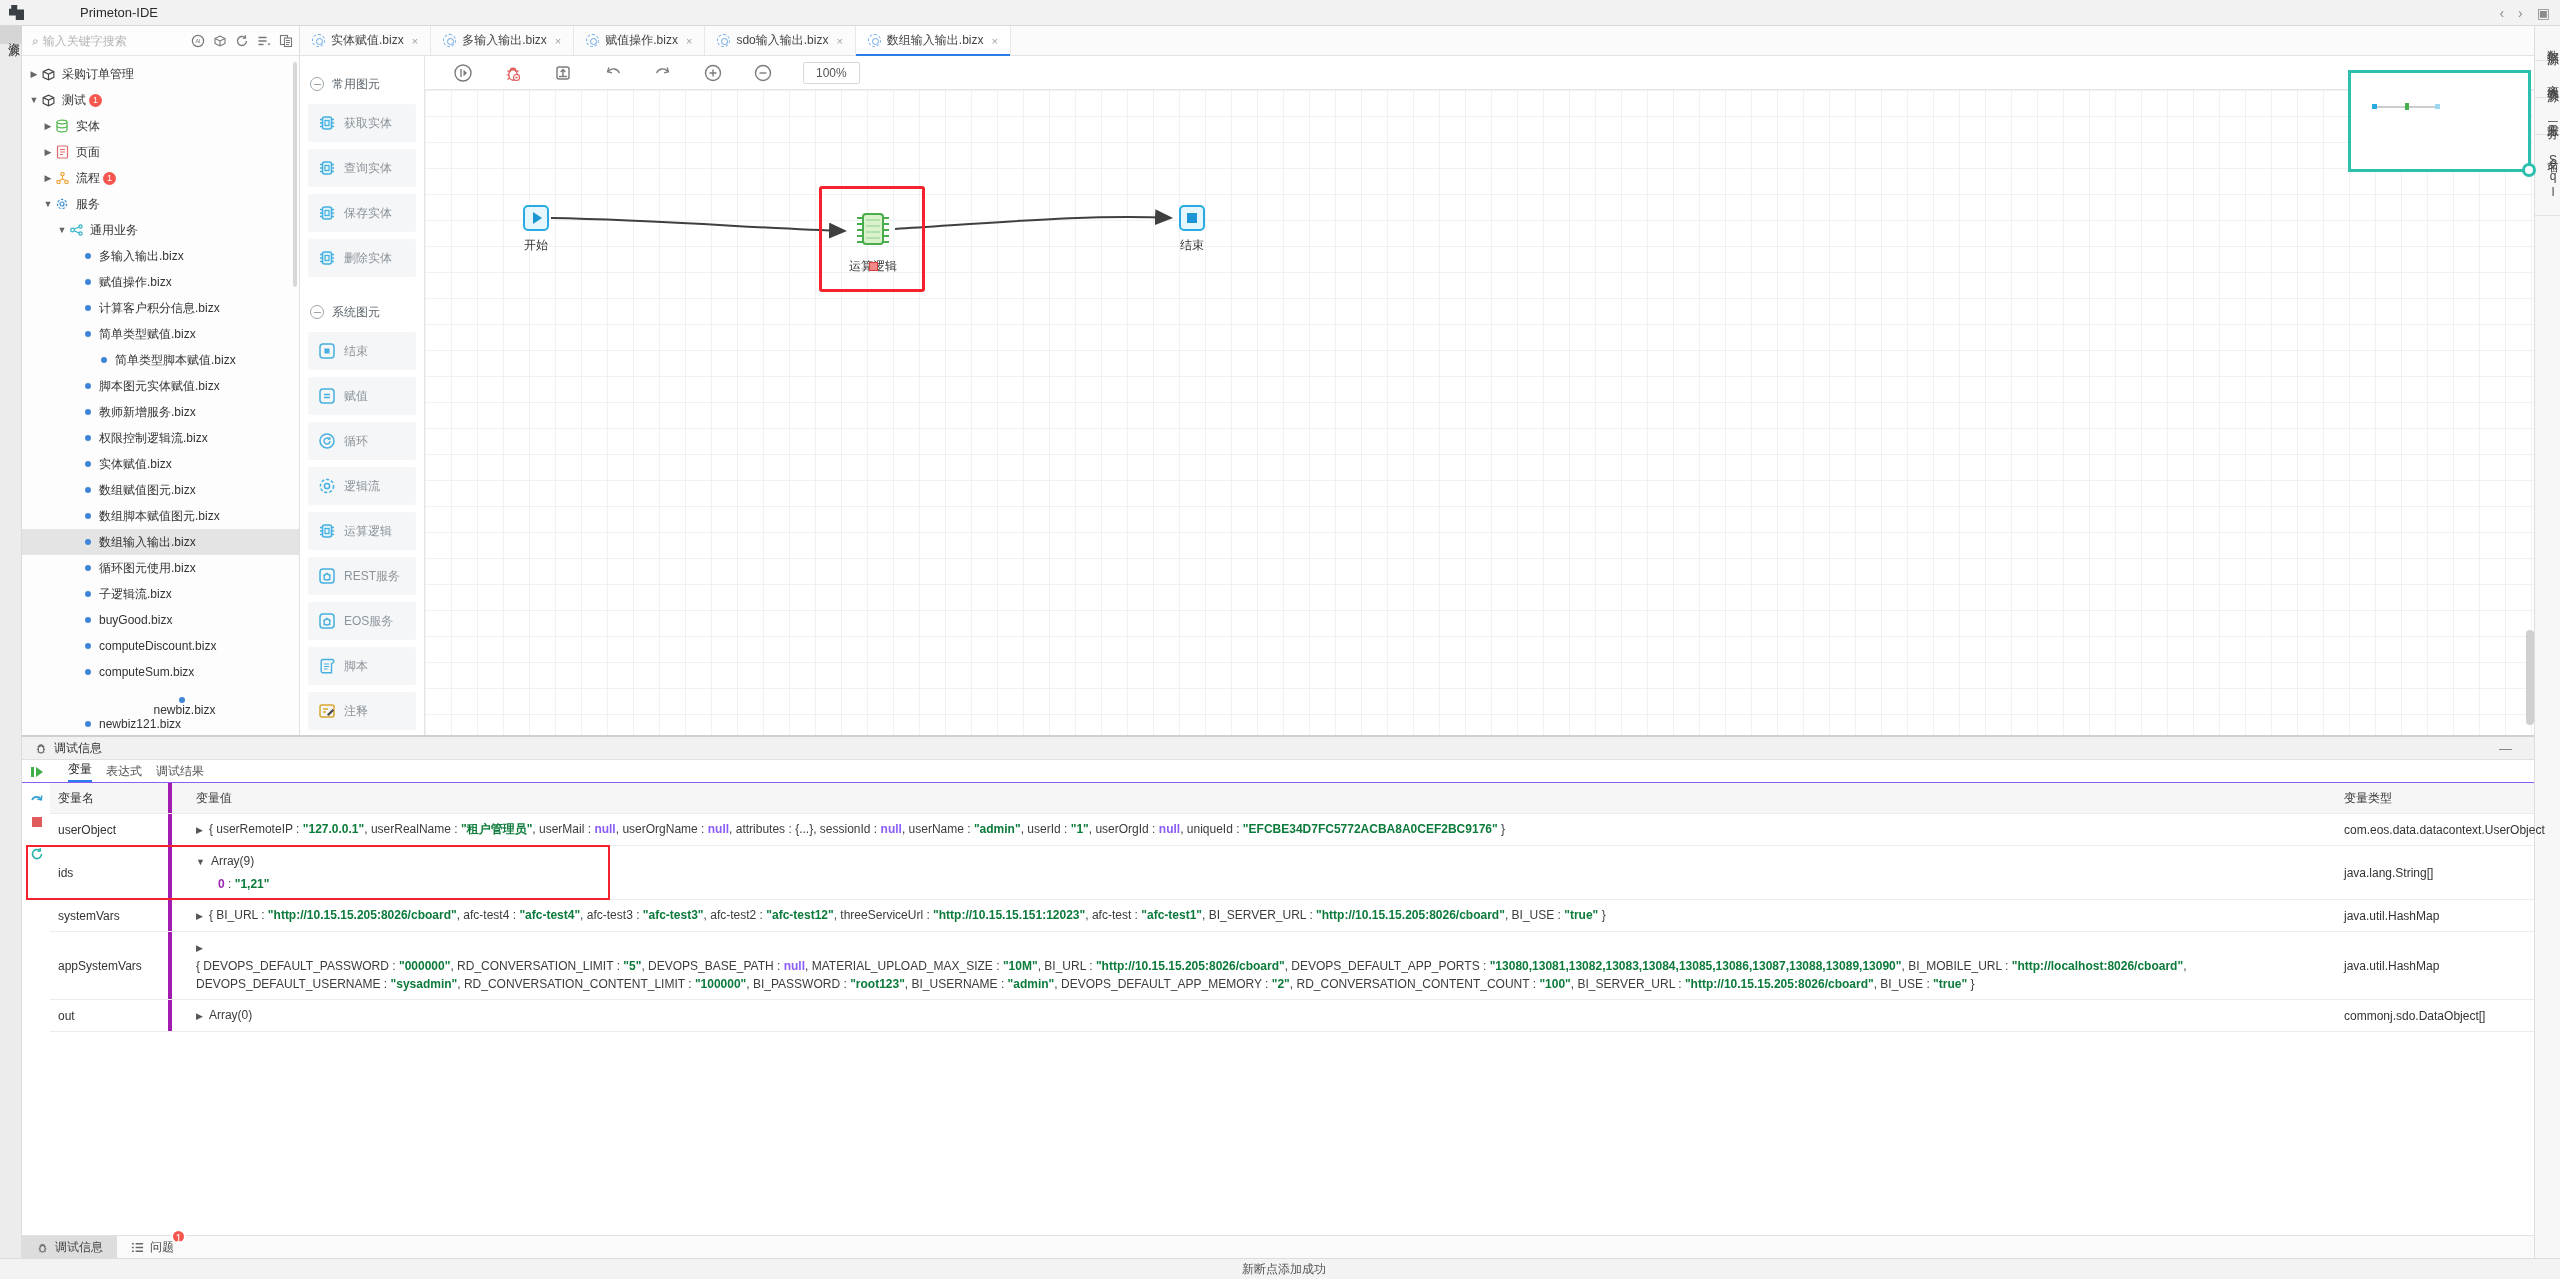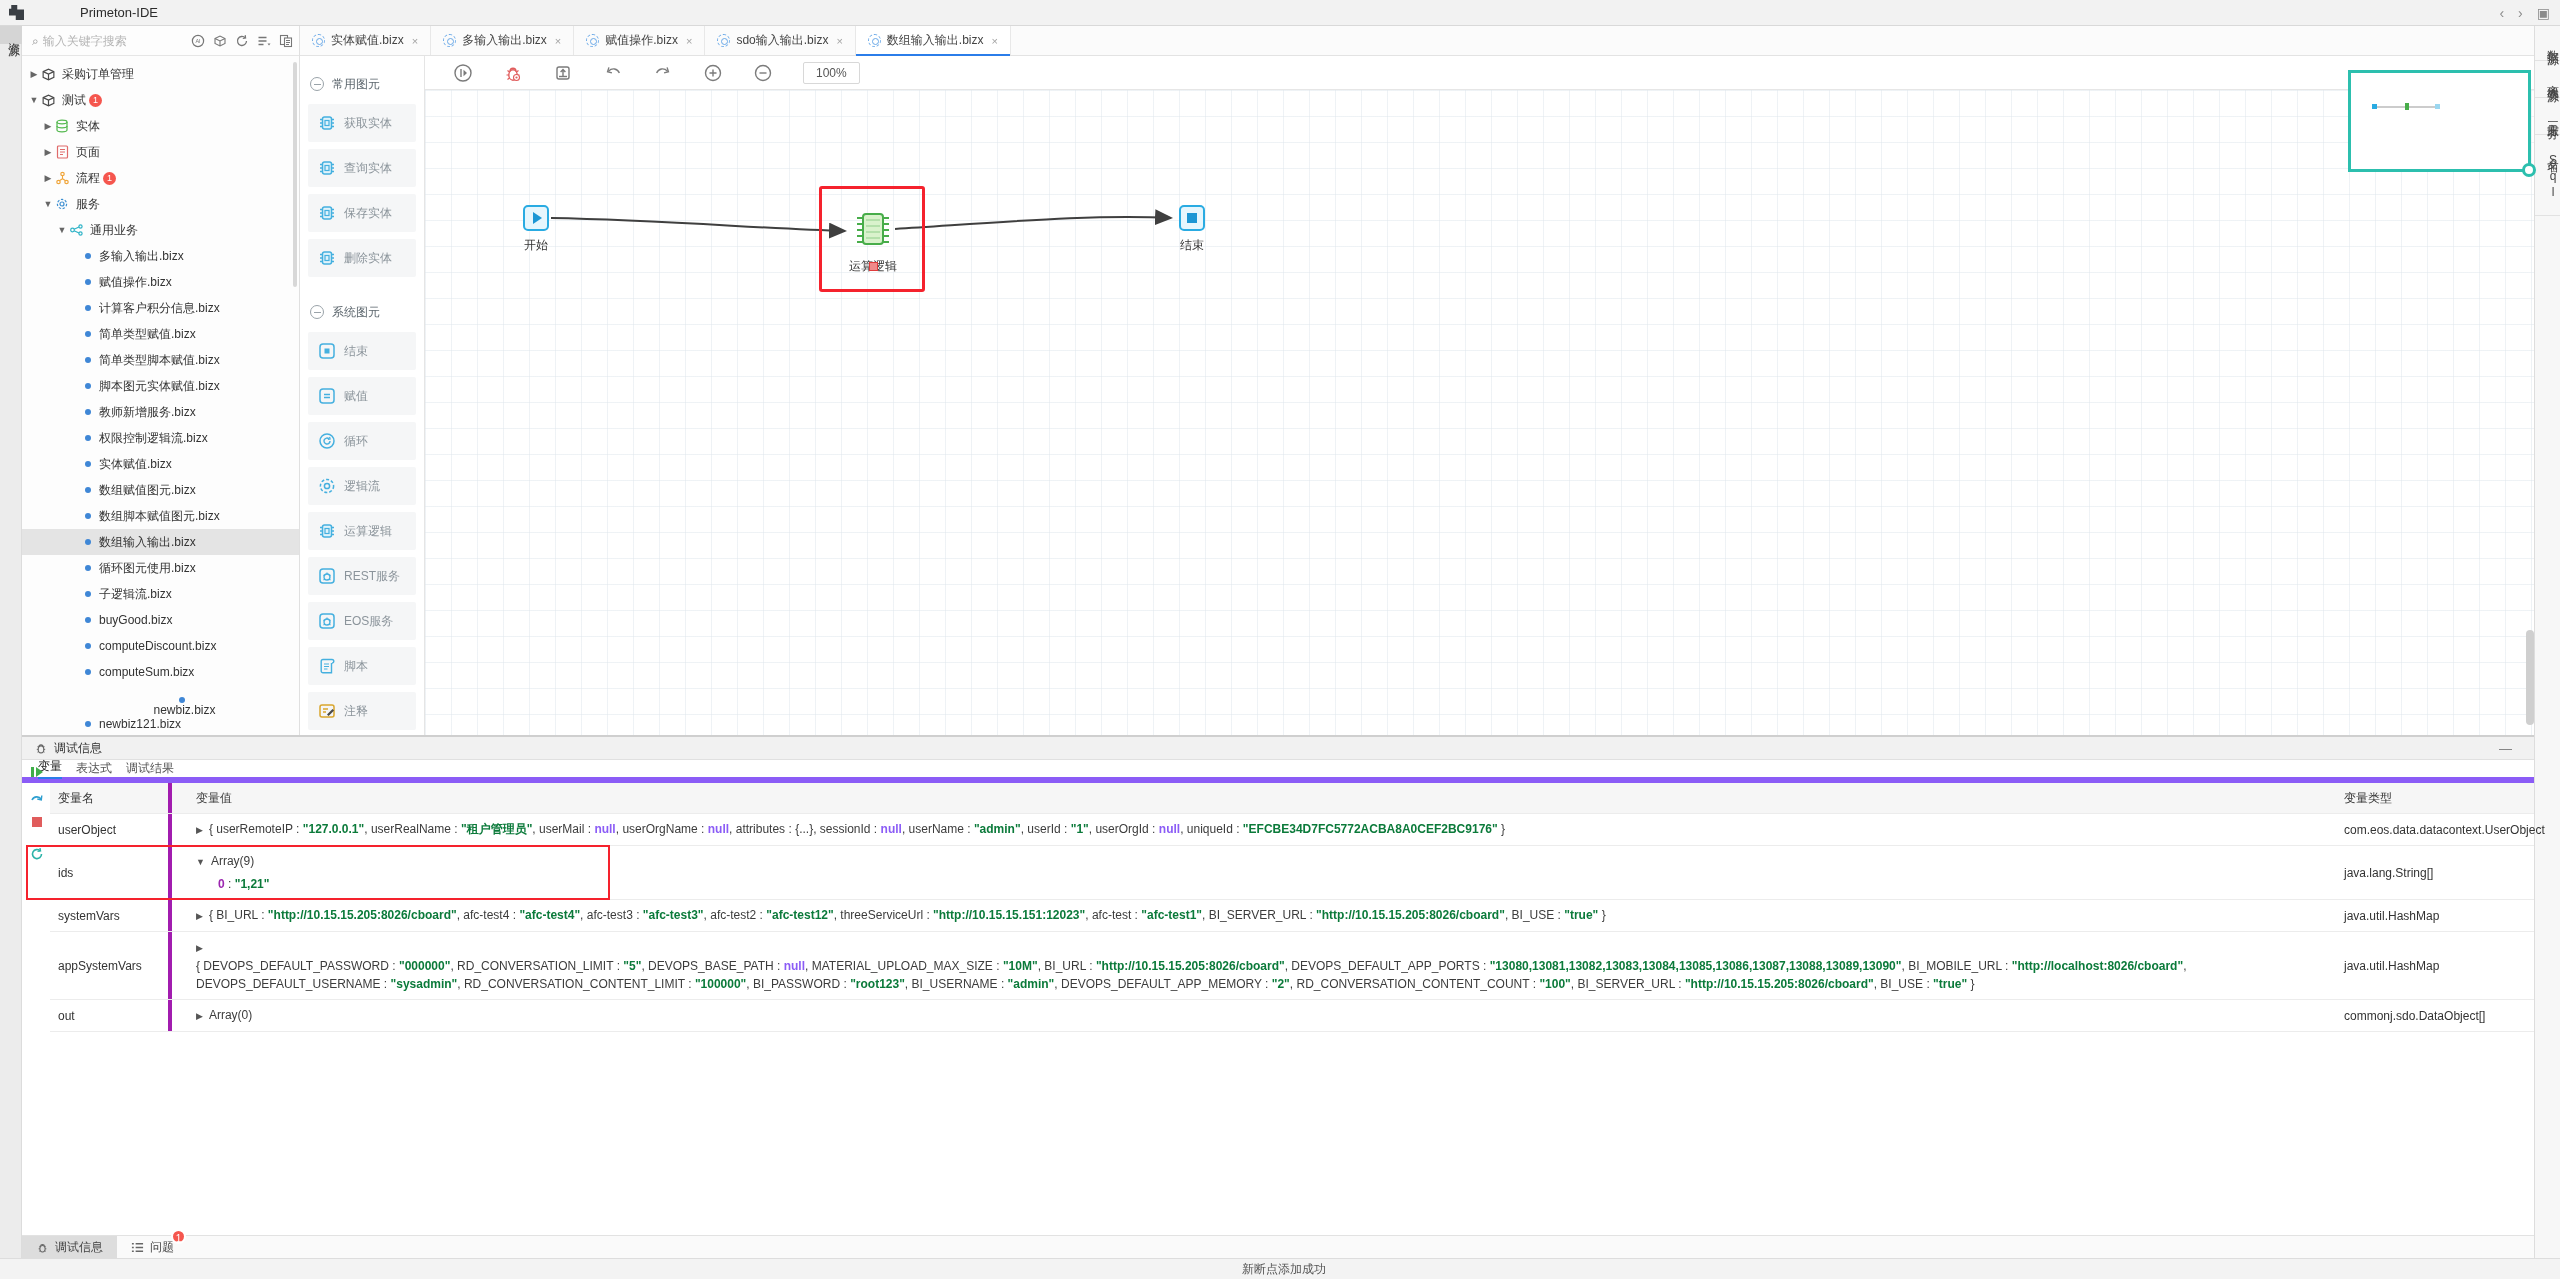--- a/index.html
+++ b/index.html
@@ -71,21 +71,21 @@
   .canvas-vscroll { position:absolute; left:2526px; top:630px; width:8px; height:95px; background:#cfcfcf; border-radius:4px; z-index:6; }
 
   
   .right-rail { position:absolute; left:2534px; top:26px; width:26px; height:1232px; background:#f7f7f7; border-left:1px solid #ddd; }
   .rtab { writing-mode:vertical-rl; text-orientation:upright; font-size:12px; color:#444; padding:14px 0; width:26px; text-align:center; border-bottom:1px solid #e2e2e2; letter-spacing:2px; }
 
   
   .debug { position:absolute; left:22px; top:735px; width:2512px; height:500px; background:#fff; border-top:2px solid #cfcfcf; }
   .dbg-hdr { height:23px; background:#f1f1f1; border-bottom:1px solid #e0e0e0; display:flex; align-items:center; font-size:12px; color:#333; padding-left:12px; gap:6px; }
   .dbg-collapse { margin-left:auto; margin-right:22px; color:#777; font-size:13px; }
-  .dbg-tabs { height:23px; display:flex; align-items:center; gap:14px; padding-left:16px; font-size:12px; color:#555; border-bottom:6px solid #8b5cf6; }
+  .dbg-tabs { height:23px; display:flex; align-items:center; gap:14px; padding-left:46px; font-size:12px; color:#555; border-bottom:1px solid #8b5cf6; }
   .dtab.active { color:#222; border-bottom:2px solid #2b7de9; padding-bottom:2px; }
   .dbg-gutter { position:absolute; left:4px; top:28px; width:24px; }
   .gic { position:absolute; left:4px; width:14px; height:14px; }
   .dbg-table { position:absolute; left:28px; top:46px; right:0; }
   .drow { display:flex; border-bottom:1px solid #ececec; position:relative; }
   .drow.hdr { background:#f6f6f6; font-size:12px; color:#333; }
   .c-name { width:122px; padding:6px 8px; font-size:12px; color:#333; border-right:4px solid #a21caf; display:flex; align-items:center; }
   .drow.hdr .c-name { align-items:center; }
   .c-val { flex:1; padding:6px 8px; font-size:12px; color:#3c3c3c; line-height:18px;margin-left:16px; }
   .c-type { width:196px; padding:6px 6px; font-size:12px; color:#333; display:flex; align-items:center; }
@@ -254,21 +254,21 @@
         <div class="trow" style="padding-left: 48px;">
           <span class="arr"></span>
           <span class="bullet"></span>
           <span>计算客户积分信息.bizx</span>
         </div>
         <div class="trow" style="padding-left: 48px;">
           <span class="arr"></span>
           <span class="bullet"></span>
           <span>简单类型赋值.bizx</span>
         </div>
-        <div class="trow" style="padding-left: 48px;">
+        <div class="trow" style="padding-left: 64px;">
           <span class="arr"></span>
           <span class="bullet"></span>
           <span>简单类型脚本赋值.bizx</span>
         </div>
         <div class="trow" style="padding-left: 48px;">
           <span class="arr"></span>
           <span class="bullet"></span>
           <span>脚本图元实体赋值.bizx</span>
         </div>
         <div class="trow" style="padding-left: 48px;">

